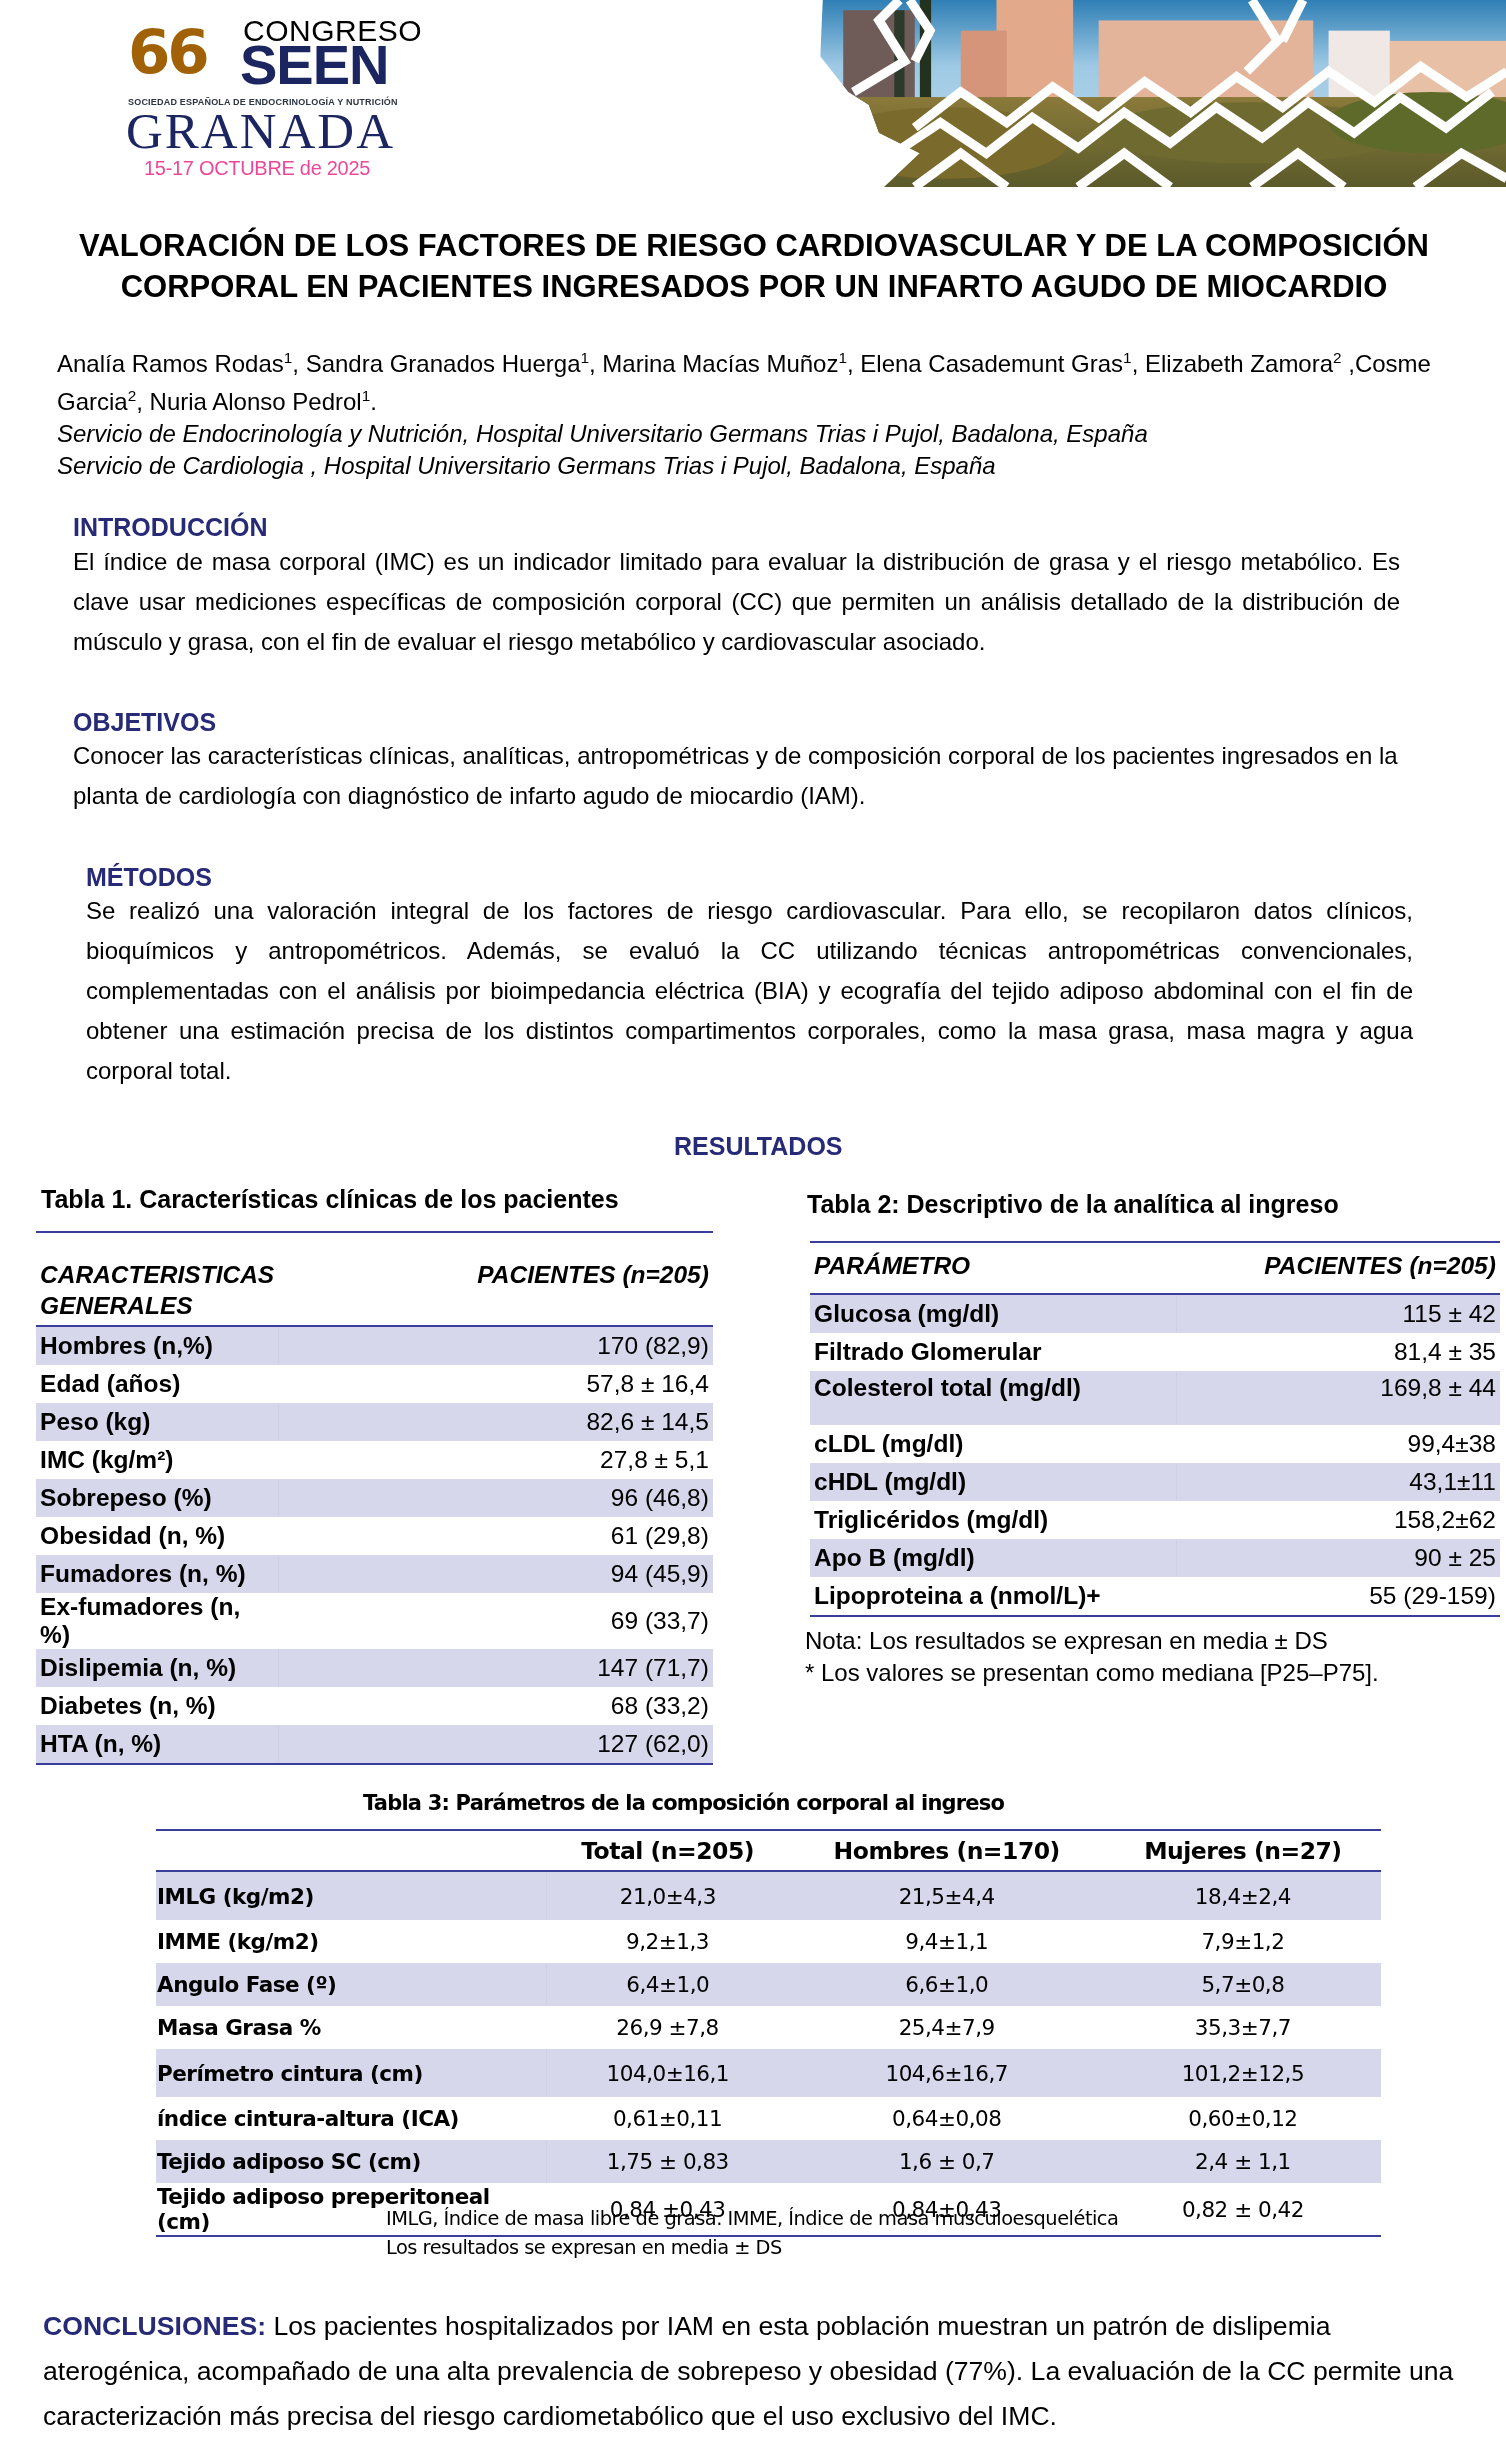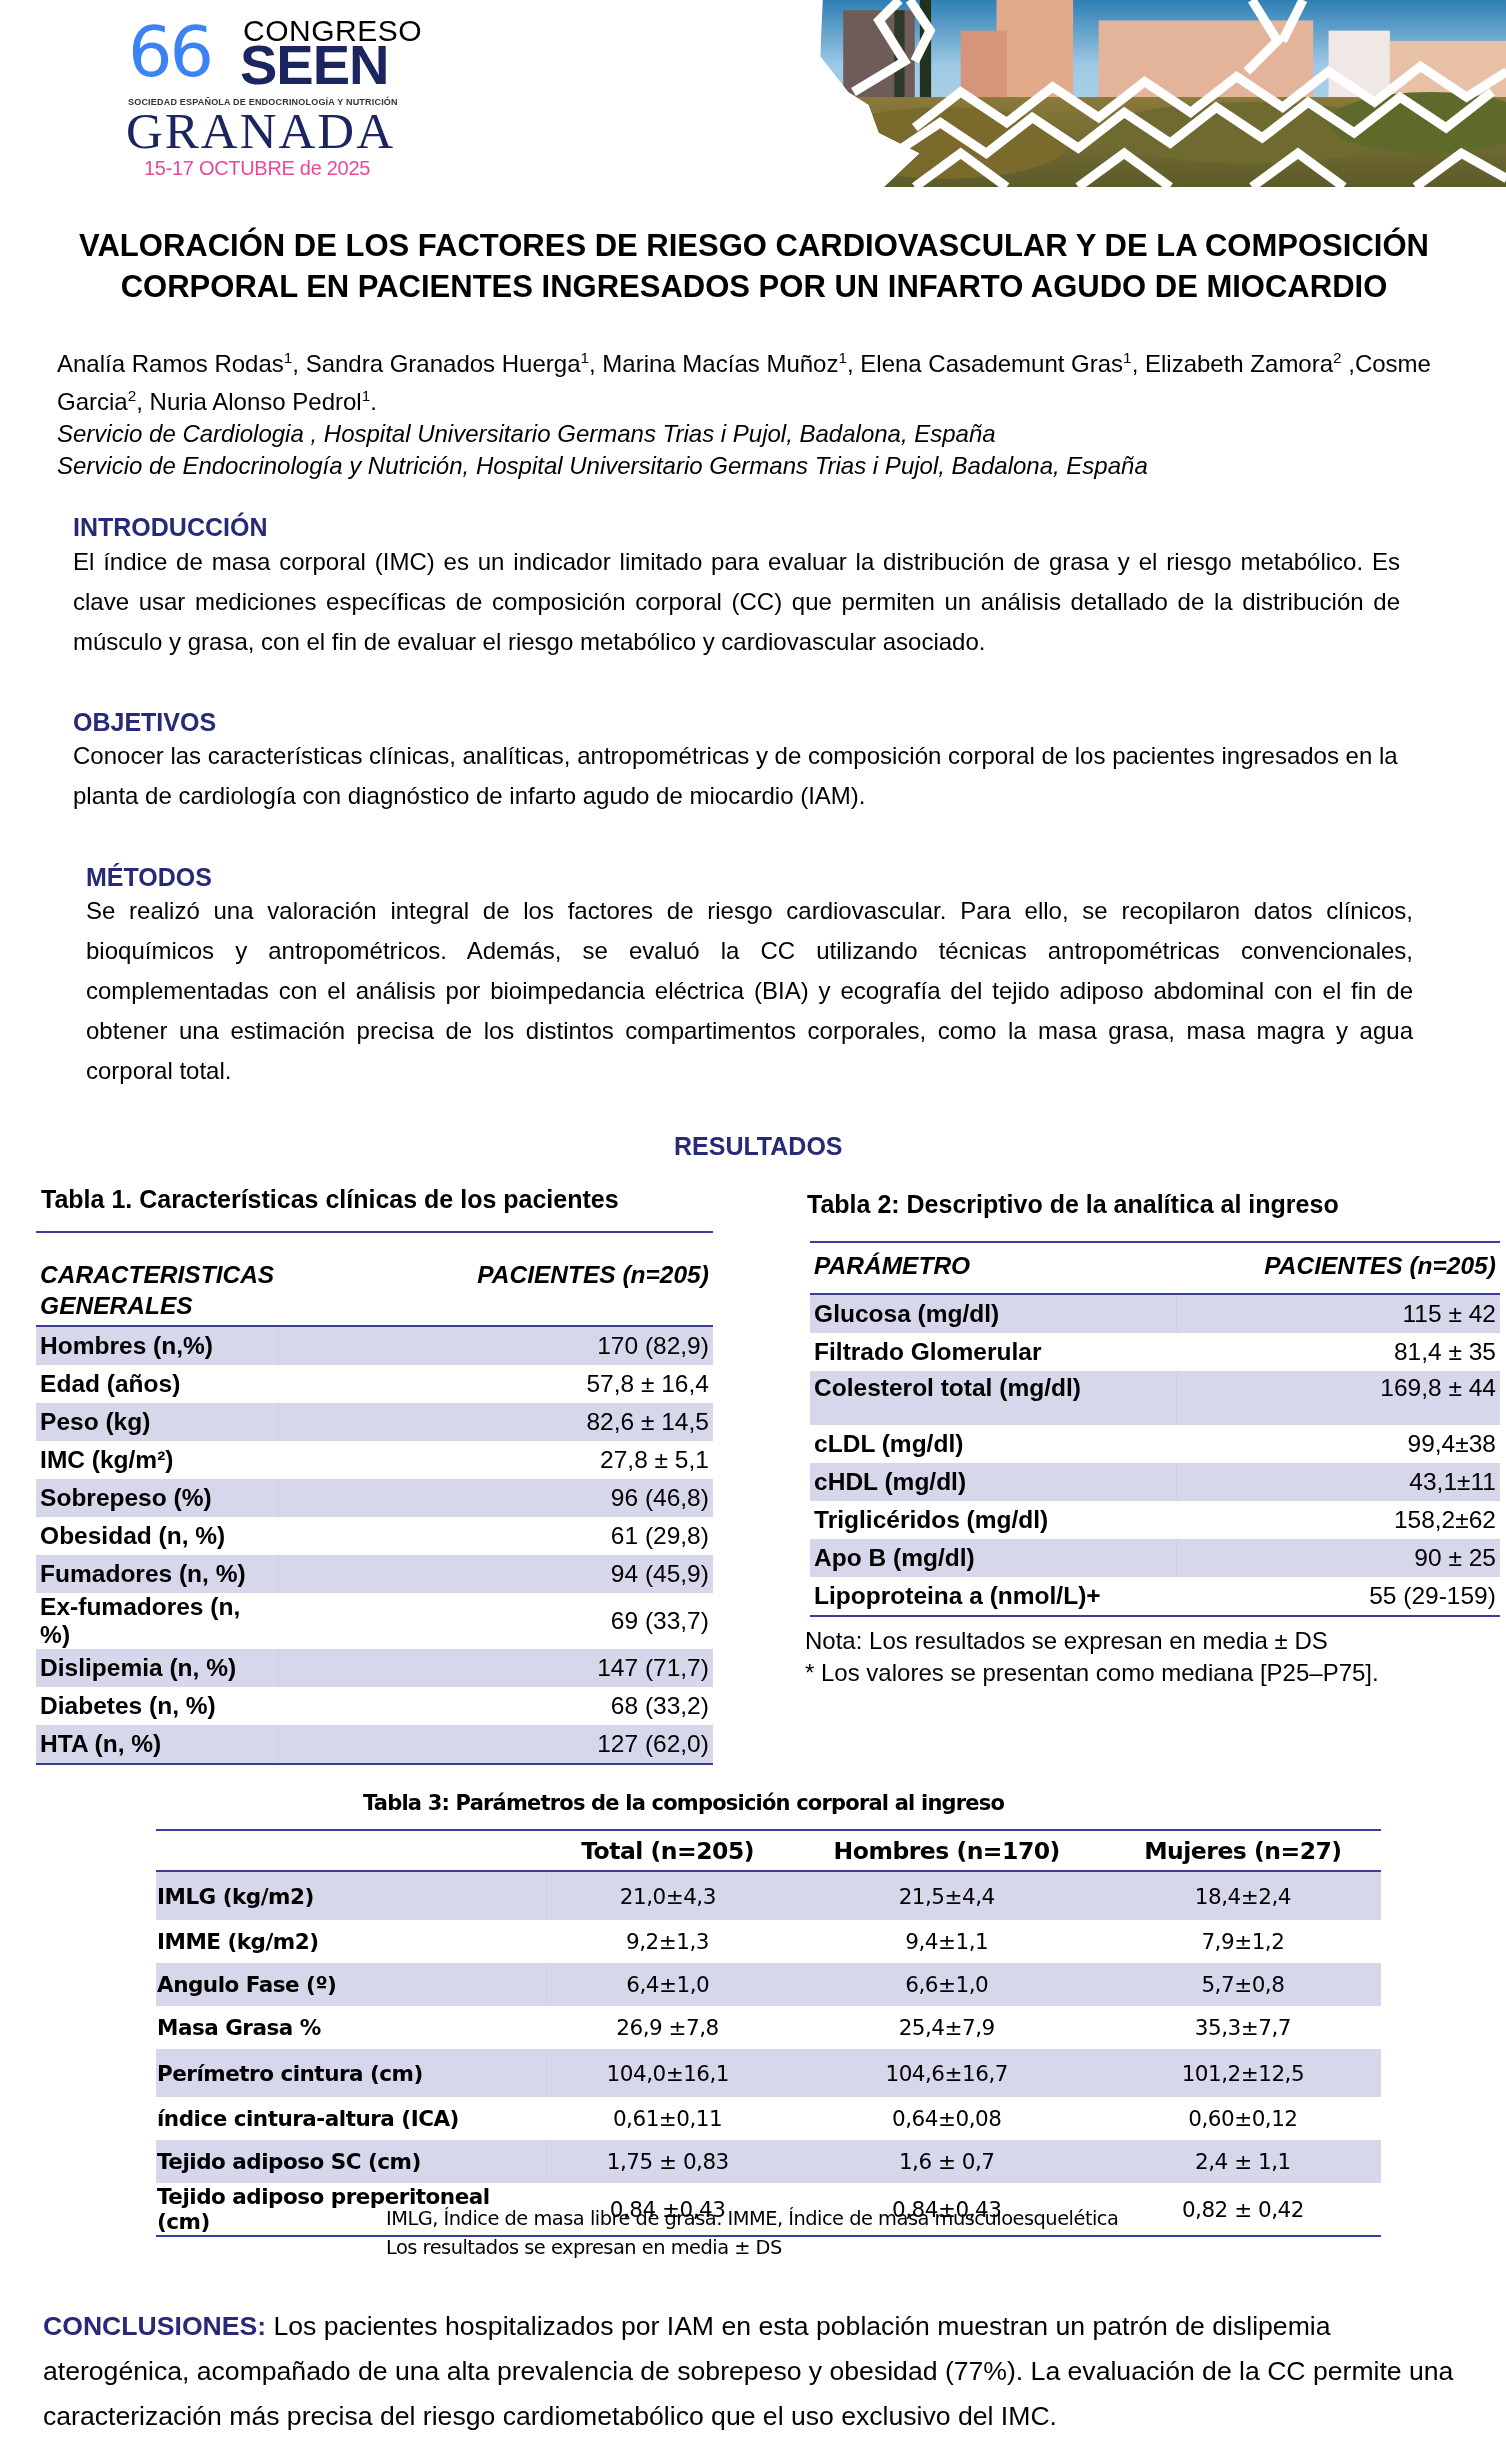--- a/index.html
+++ b/index.html
@@ -2,22 +2,22 @@
 <html style="font-size:8.2px"><head>
 <meta charset="utf-8">
 <style>
   html, body { margin: 0; padding: 0; background: #ffffff; }
   body { width: 1507px; height: 2462px; position: relative; overflow: hidden;
          font-family: "Liberation Sans", sans-serif; color: #000; }
   .abs { position: absolute; }
 
   
   #logo { left: 128px; top: 11.2px; width: 266px; height: 163px; }
-  .logo-66 { position: absolute; left: 0; top: 0; font-weight: normal; font-size: 70px; line-height: 82px;
-             color: #3b82f6; letter-spacing: -3.1px; font-family: "DejaVu Sans", sans-serif; }
+  .logo-66 { position: absolute; left: 0; top: 0; font-weight: bold; font-size: 61px; line-height: 82px;
+             color: #a16207; letter-spacing: -3.1px; font-family: "DejaVu Sans", sans-serif; }
   .logo-congreso { position: absolute; left: 115px; top: 3.1px; font-size: 30px; color: #000000; letter-spacing: 0.5px; }
   .logo-seen { position: absolute; left: 112px; top: 25.5px; font-size: 56px; font-weight: bold; color: #1b2661; letter-spacing: -1px; line-height: 56px; }
   .logo-sociedad { position: absolute; left: 0; top: 86px; font-size: 9px; font-weight: bold; color: #2c3540; letter-spacing: 0.2px; white-space: nowrap; }
   .logo-granada { position: absolute; left: -2px; top: 95px; font-family: "Liberation Serif", serif; font-size: 51px; color: #1b2661; letter-spacing: 2px; line-height: 51px; }
   .logo-dates { position: absolute; left: 16px; top: 146px; font-size: 20px; color: #ec4899; white-space: nowrap; letter-spacing: -0.3px; }
 
   #banner { left: 792px; top: 0; width: 715px; height: 188px; }
 
   
   #title { left: 31px; top: 225px; width: 1446px; text-align: center; font-weight: bold; font-size: 31px; line-height: 41px; }
@@ -134,22 +134,22 @@
   </svg>
 </div>
 
 <div id="title" class="abs">
   <div>VALORACIÓN DE LOS FACTORES DE RIESGO CARDIOVASCULAR Y DE LA  COMPOSICIÓN</div>
   <div>CORPORAL EN PACIENTES INGRESADOS POR UN  INFARTO AGUDO DE MIOCARDIO</div>
 </div>
 
 <div id="authors" class="abs">
   <div id="author-list"><span>Analía Ramos Rodas</span><sup>1</sup><span>, </span><span>Sandra Granados Huerga</span><sup>1</sup><span>, </span><span>Marina Macías Muñoz</span><sup>1</sup><span>, </span><span>Elena Casademunt Gras</span><sup>1</sup><span>, </span><span>Elizabeth Zamora</span><sup>2</sup><span> ,</span><span>Cosme Garcia</span><sup>2</sup><span>, </span><span>Nuria Alonso Pedrol</span><sup>1</sup><span>.</span></div>
+  <div class="aff">Servicio de Endocrinología y Nutrición, Hospital Universitario Germans Trias i Pujol, Badalona, España</div>
   <div class="aff">Servicio de Cardiologia , Hospital Universitario Germans Trias i Pujol, Badalona, España</div>
-  <div class="aff">Servicio de Endocrinología y Nutrición, Hospital Universitario Germans Trias i Pujol, Badalona, España</div>
 </div>
 
 <div id="intro-h" class="abs section-h">INTRODUCCIÓN</div>
 <div id="intro-p" class="abs para">El índice de masa corporal (IMC) es un indicador limitado para evaluar la distribución de grasa y el riesgo metabólico. Es clave usar mediciones específicas de composición corporal (CC)  que permiten un análisis detallado de la distribución de músculo y grasa, con el fin de evaluar el riesgo metabólico y cardiovascular asociado.</div>
 
 <div id="obj-h" class="abs section-h">OBJETIVOS</div>
 <div id="obj-p" class="abs para">Conocer las características clínicas, analíticas, antropométricas y de composición corporal de los pacientes ingresados en la planta de cardiología con diagnóstico de infarto agudo de miocardio (IAM).</div>
 
 <div id="met-h" class="abs section-h">MÉTODOS</div>
 <div id="met-p" class="abs para">Se realizó una valoración integral de los factores de riesgo cardiovascular. Para ello, se recopilaron datos clínicos, bioquímicos y antropométricos. Además, se evaluó la CC utilizando técnicas antropométricas convencionales, complementadas con el análisis por bioimpedancia eléctrica (BIA) y ecografía del tejido adiposo abdominal con el fin de obtener una estimación precisa de los distintos compartimentos corporales, como la masa grasa, masa magra y agua corporal total.</div>

